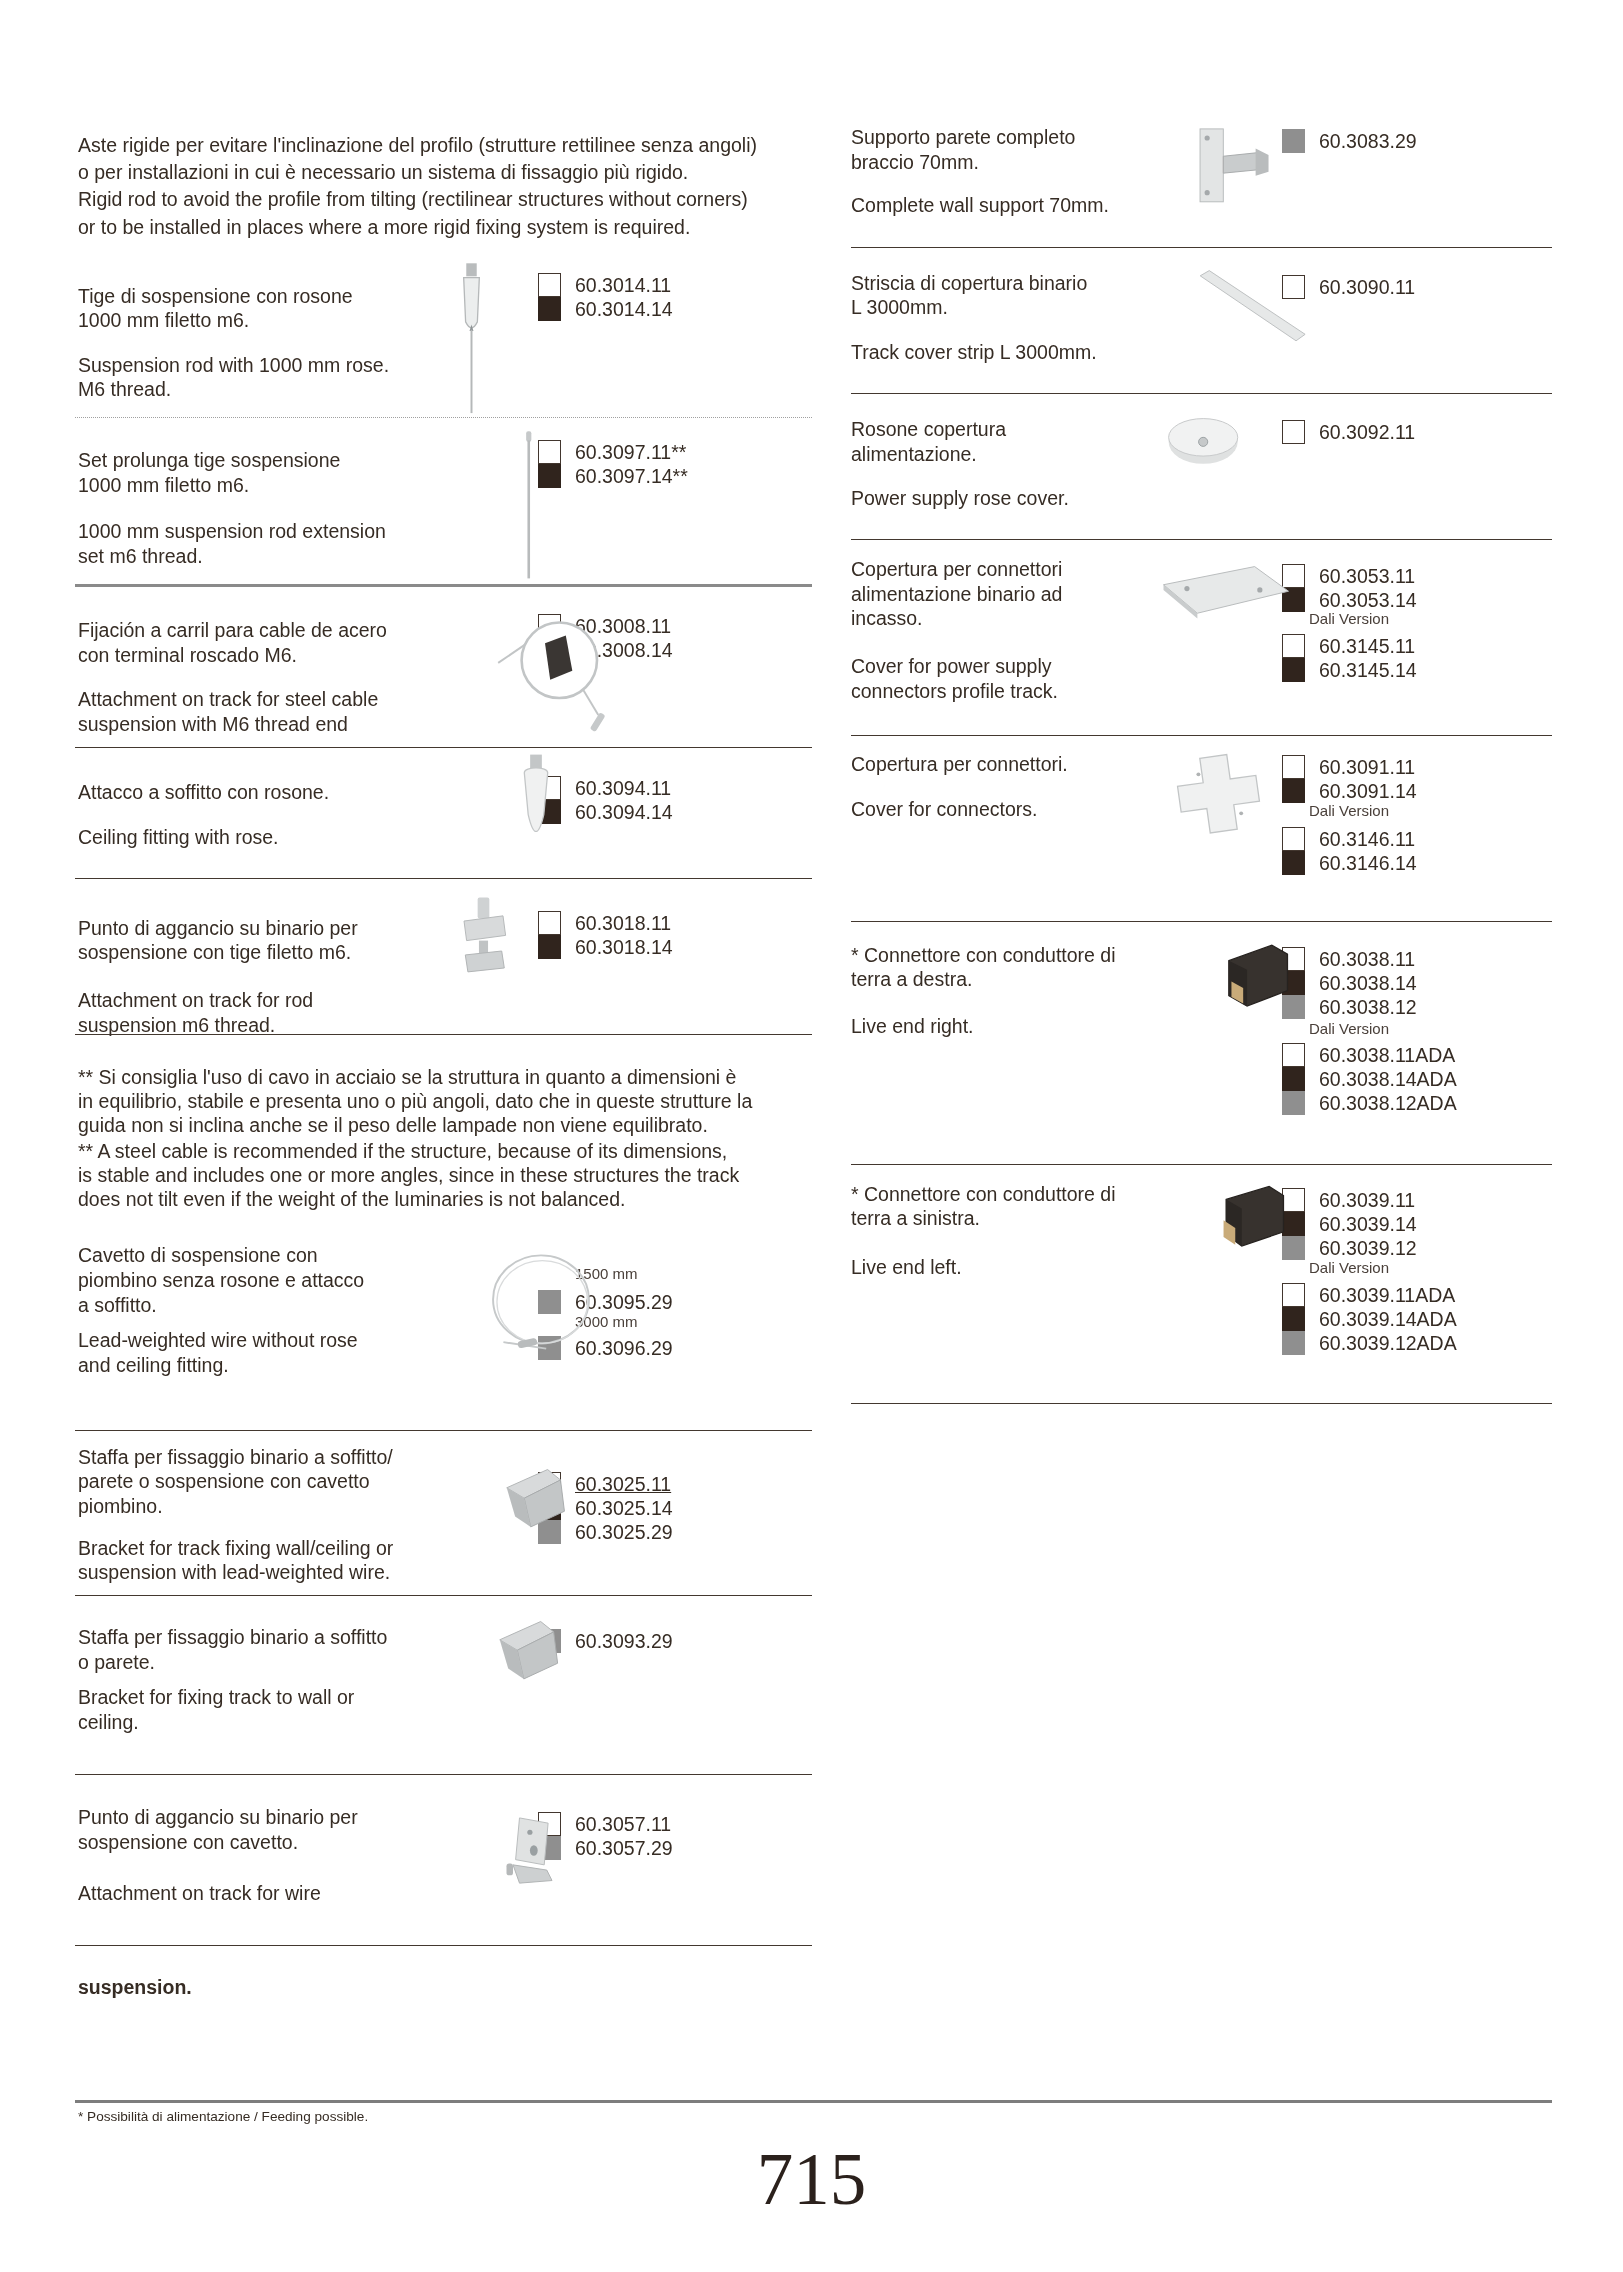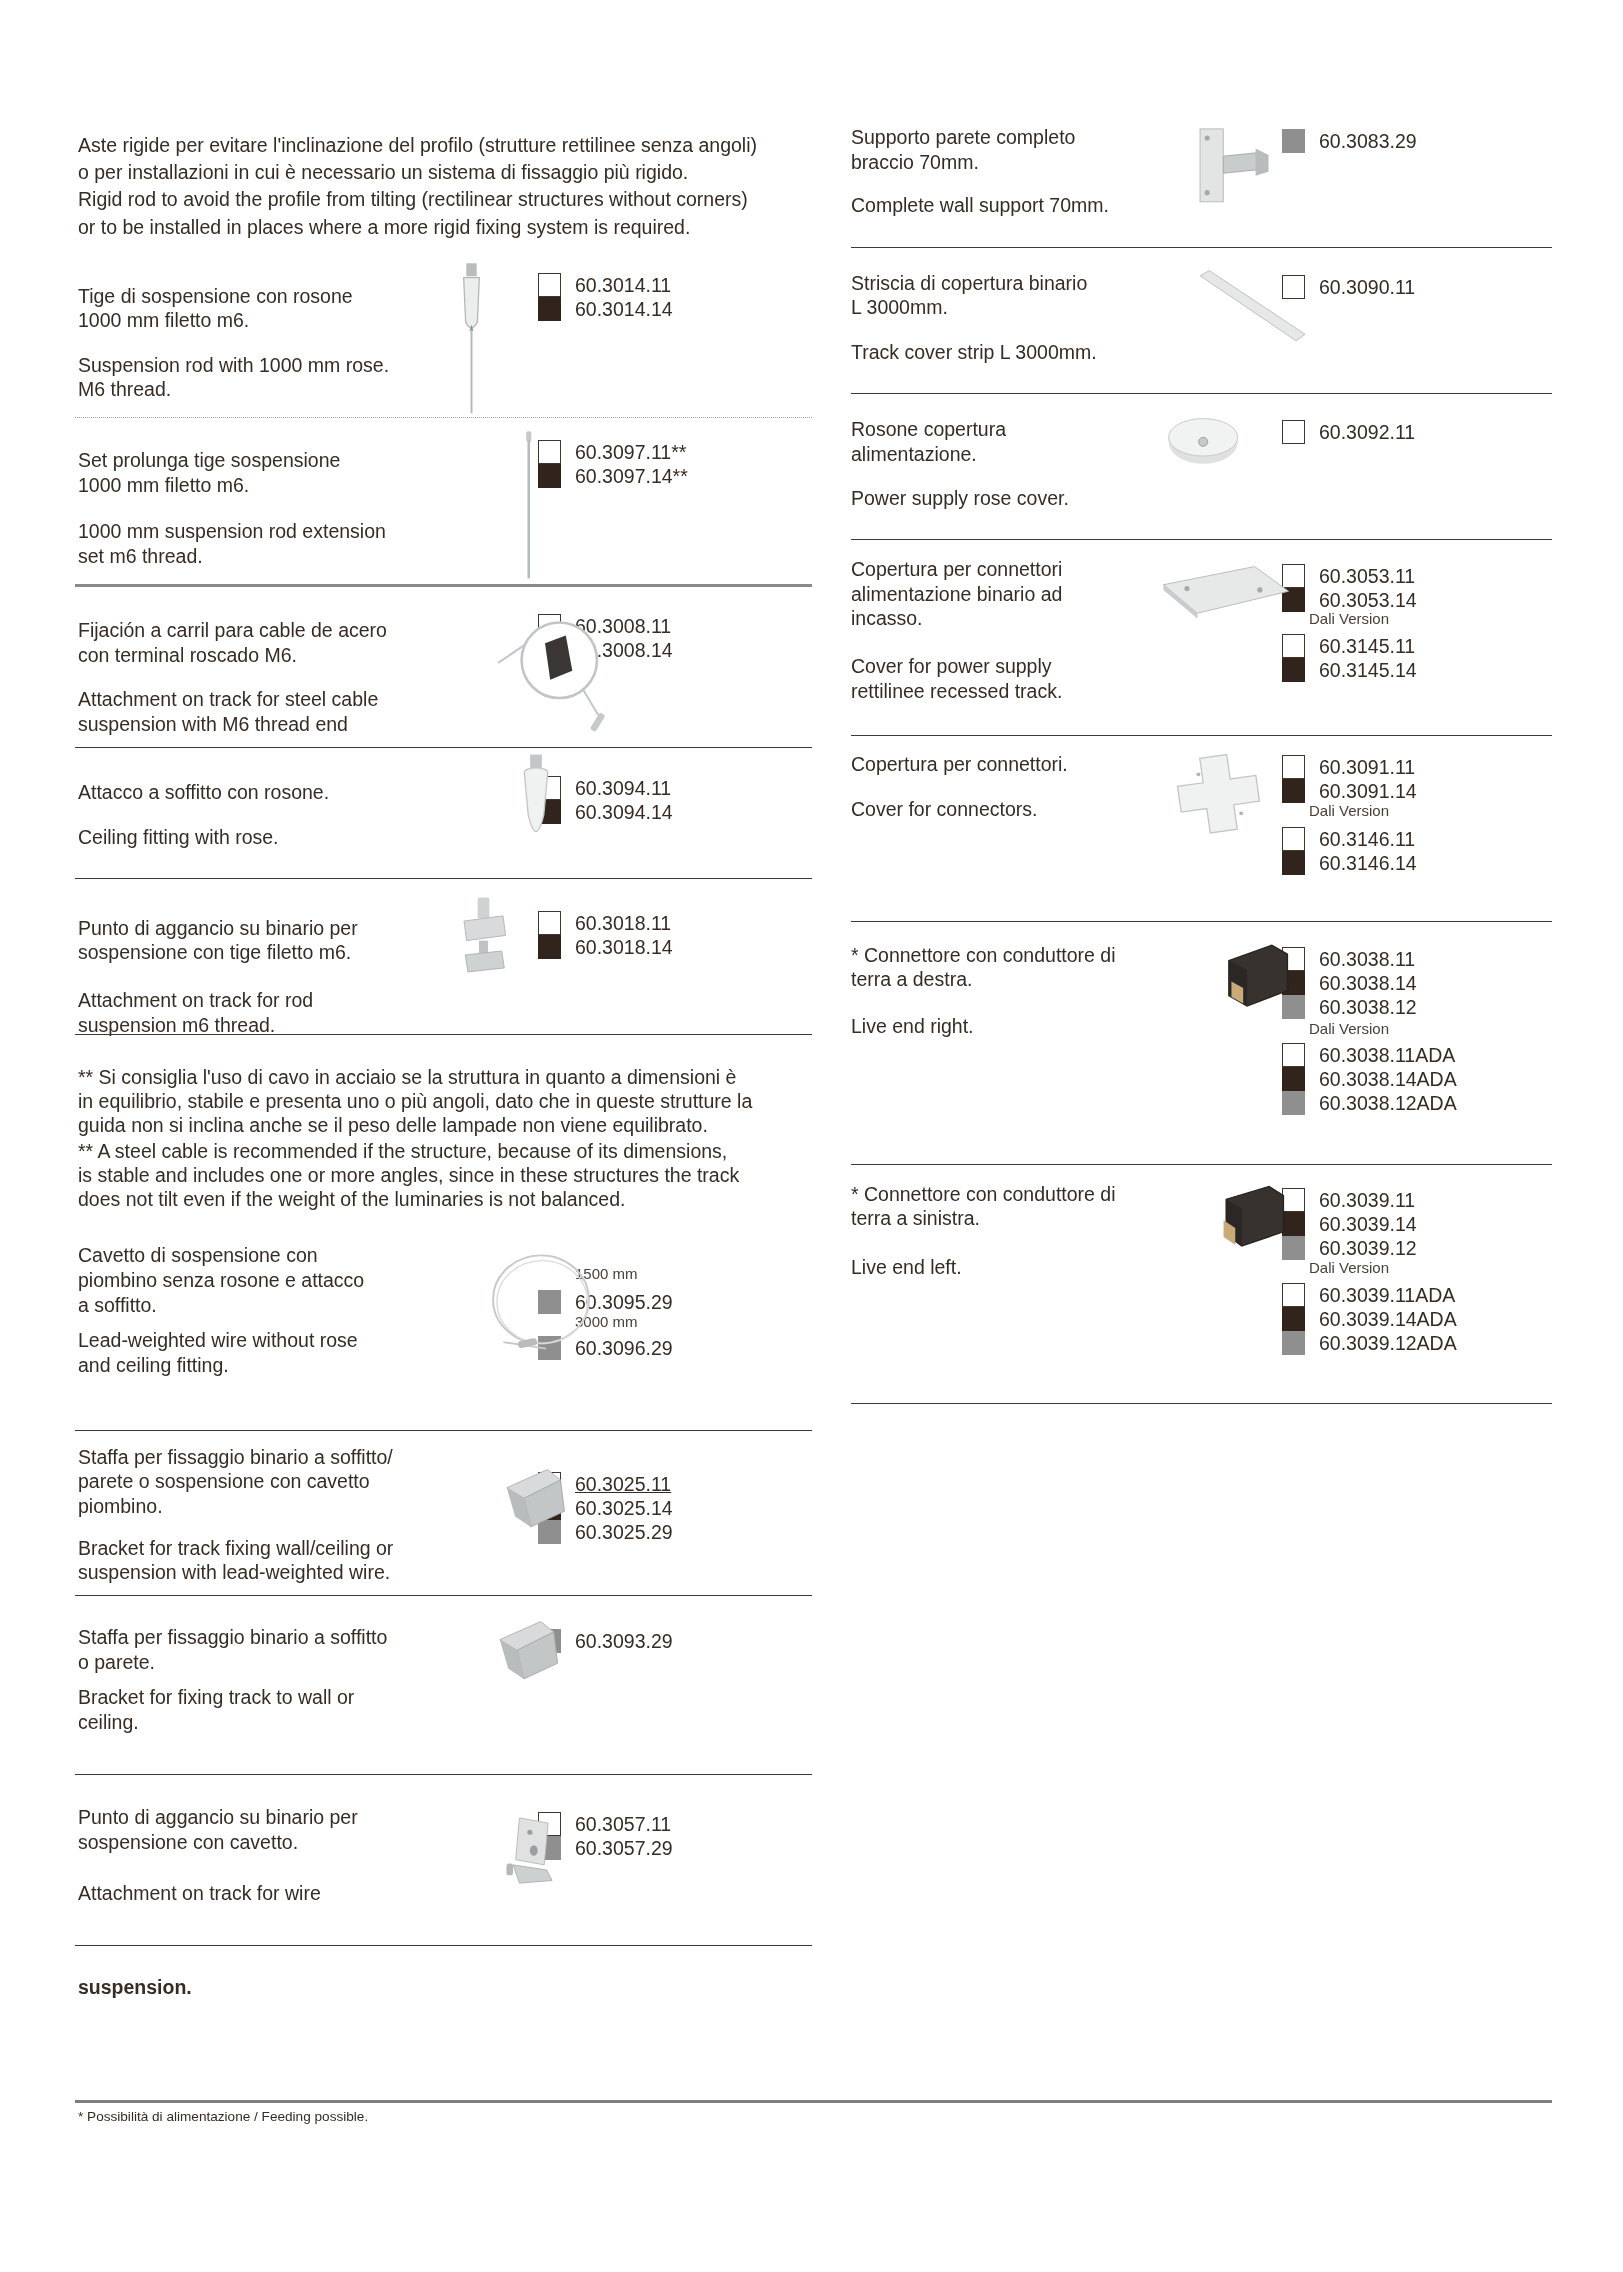--- a/index.html
+++ b/index.html
@@ -221,21 +221,21 @@
         <svg viewBox="0 0 115 82" preserveAspectRatio="none" width="75" height="53">
           <ellipse cx="57" cy="40" rx="53" ry="34" fill="#dfe1e1"></ellipse>
           <ellipse cx="57" cy="33" rx="53" ry="29" fill="#f1f2f2" stroke="#c6c9ca" stroke-width="1.5"></ellipse>
           <circle cx="57" cy="40" r="7" fill="#c6c9ca" stroke="#9aa0a2" stroke-width="1.5"></circle>
         </svg>
       </div>
       <div class="bodyline" style="left: 851px; top: 557px;">Copertura per connettori</div>
       <div class="bodyline" style="left: 851px; top: 582px;">alimentazione binario ad</div>
       <div class="bodyline" style="left: 851px; top: 606px;">incasso.</div>
       <div class="bodyline" style="left: 851px; top: 654px;">Cover for power supply</div>
-      <div class="bodyline" style="left: 851px; top: 679px;">rettilinee recessed track.</div>
+      <div class="bodyline" style="left: 851px; top: 679px;">connectors profile track.</div>
       <div class="sw white" style="left: 1282px; top: 564px;"></div>
       <div class="code" style="left: 1319px; top: 564px;">60.3053.11</div>
       <div class="sw black" style="left: 1282px; top: 588px;"></div>
       <div class="code" style="left: 1319px; top: 588px;">60.3053.14</div>
       <div class="minilabel" style="left: 1309px; top: 609px;">Dali Version</div>
       <div class="sw white" style="left: 1282px; top: 634px;"></div>
       <div class="code" style="left: 1319px; top: 634px;">60.3145.11</div>
       <div class="sw black" style="left: 1282px; top: 658px;"></div>
       <div class="code" style="left: 1319px; top: 658px;">60.3145.14</div>
       <div class="art" style="left: 1157px; top: 564px; width: 138px; height: 57px;">
@@ -322,14 +322,15 @@
       <div class="sep" style="left: 851px; top: 247px; width: 701px;"></div>
       <div class="sep" style="left: 851px; top: 393px; width: 701px;"></div>
       <div class="sep" style="left: 851px; top: 539px; width: 701px;"></div>
       <div class="sep" style="left: 851px; top: 735px; width: 701px;"></div>
       <div class="sep" style="left: 851px; top: 921px; width: 701px;"></div>
       <div class="sep" style="left: 851px; top: 1164px; width: 701px;"></div>
       <div class="sep" style="left: 851px; top: 1403px; width: 701px;"></div>
     </div>
   <div id="bottom-rule"></div>
   <div id="footnote">* Possibilità di alimentazione / Feeding possible.</div>
+  <div id="page-number">715</div>
 </div>
 
 
 </body></html>

